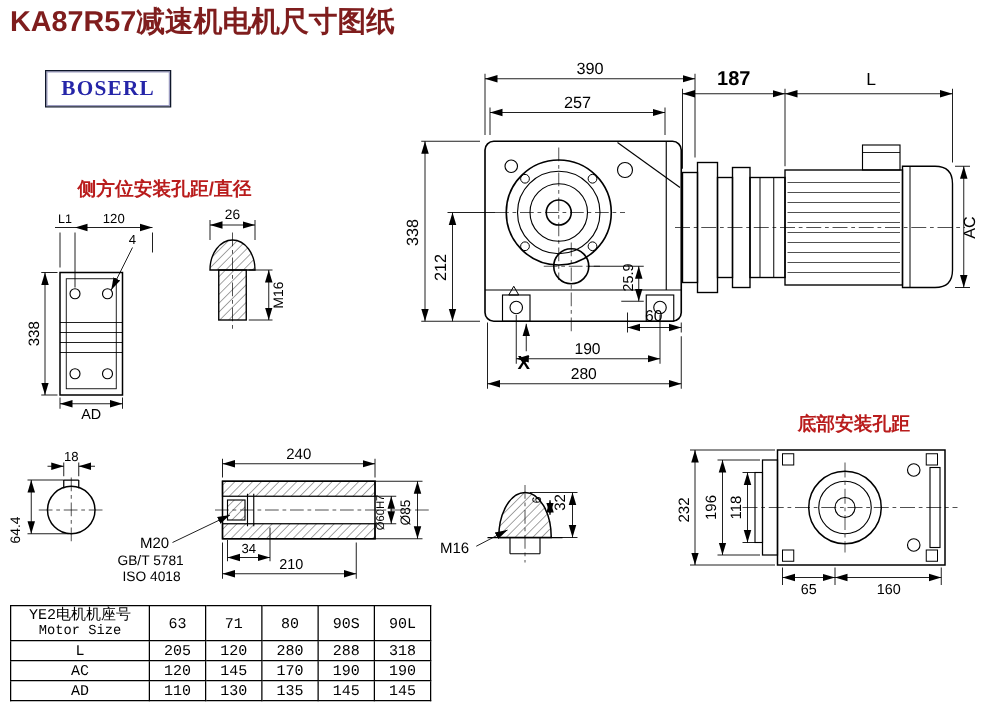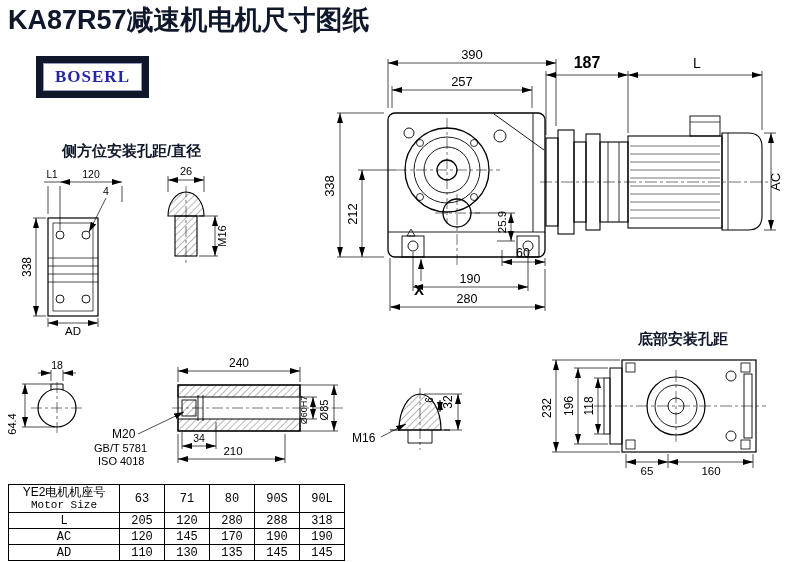--- a/index.html
+++ b/index.html
@@ -1,31 +1,31 @@
 <!DOCTYPE html>
 <html><head>
 <meta charset="utf-8">
 <style>
   html,body{margin:0;padding:0;}
   body{width:800px;height:562px;background:#fff;font-family:"Liberation Sans",sans-serif;}
   .page{position:relative;width:800px;height:562px;background:#fff;overflow:hidden;}
-  .page-title{position:absolute;left:8px;top:2px;font-size:27px;font-weight:bold;color:#0f172a;white-space:nowrap;}
-  .brand-box{position:absolute;left:36px;top:56px;width:99px;height:28px;border:7px solid #0f172a;box-shadow:inset 0 0 0 1px #9a9ac0;display:flex;align-items:center;justify-content:center;background:#fff;}
+  .page-title{position:absolute;left:8px;top:2px;font-size:23px;font-weight:bold;color:#7f1d1d;white-space:nowrap;}
+  .brand-box{position:absolute;left:36px;top:56px;width:99px;height:28px;border:1px solid #0f172a;box-shadow:inset 0 0 0 1px #9a9ac0;display:flex;align-items:center;justify-content:center;background:#fff;}
   .brand-text{color:#2525a8;font-family:"Liberation Serif",serif;font-weight:bold;font-size:17px;letter-spacing:1px;}
-  .sec-label{position:absolute;color:#0f172a;font-weight:bold;font-size:15px;white-space:nowrap;}
+  .sec-label{position:absolute;color:#b91c1c;font-weight:bold;font-size:15px;white-space:nowrap;}
   #lbl-side{left:62px;top:142px;}
   #lbl-out{left:98px;top:330px;}
   #lbl-screw{left:398px;top:339px;}
   #lbl-bottom{left:638px;top:330px;}
   svg.drawing{position:absolute;left:0;top:0;}
   svg text{font-family:"Liberation Sans",sans-serif;fill:#000;}
   .size-table{position:absolute;left:8px;top:484px;border-collapse:collapse;font-family:"Liberation Mono",monospace;font-size:12px;color:#000;background:#fff;}
   .size-table td{border:1px solid #000;text-align:center;vertical-align:middle;padding:0 3px;height:15px;min-width:38px;}
   .size-table td.c0{min-width:104px;}
-  .hdr-cn{font-size:12px;line-height:14px;font-family:Liberation Sans, sans-serif;}
+  .hdr-cn{font-size:12px;line-height:14px;font-family:Liberation Mono, monospace;}
   .hdr-en{font-size:11px;line-height:13px;}
 </style>
 </head>
 <body>
 
 <div class="page">
 
 <svg class="drawing" width="800" height="562" viewBox="0 0 800 562">
   <defs>
     <marker id="ae" markerWidth="12" markerHeight="8" refX="10" refY="4" orient="auto" markerUnits="userSpaceOnUse">

